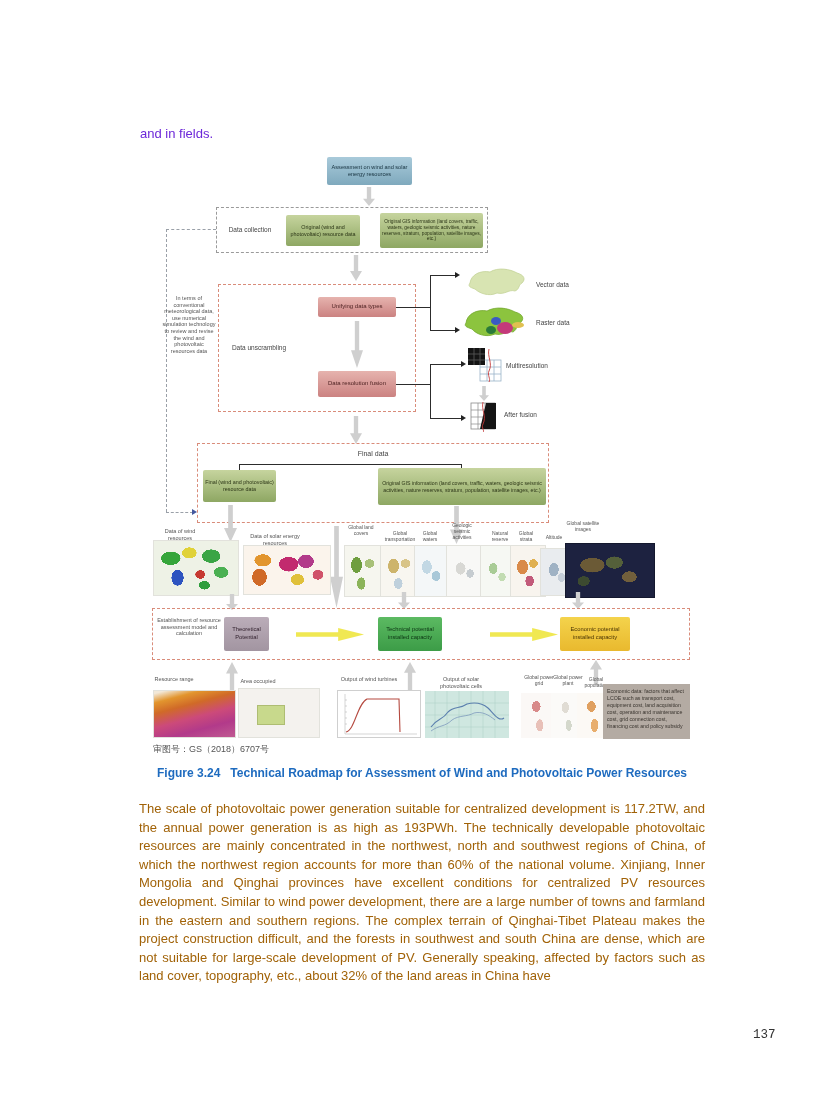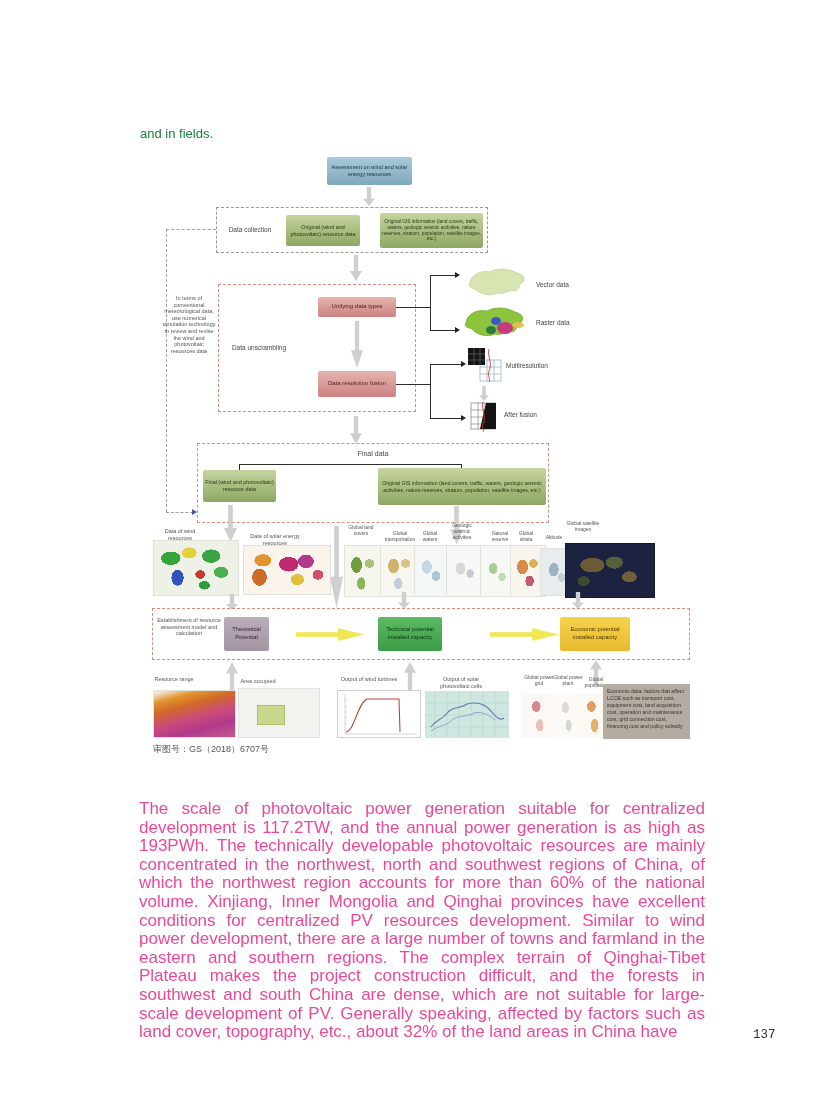--- a/index.html
+++ b/index.html
@@ -1,21 +1,21 @@
 <!DOCTYPE html>
 <html><head>
 <meta charset="utf-8">
 <style>
   html,body{margin:0;padding:0;background:#fff;}
   .page{position:relative;width:816px;height:1100px;background:#fff;overflow:hidden;
         font-family:"Liberation Sans",sans-serif;}
   .abs{position:absolute;}
-  .intro{font-size:13px;color:#15803d;}
+  .intro{font-size:13px;color:#6d28d9;}
   .caption{font-size:12px;font-weight:bold;color:#1e6bbf;text-align:center;}
-  .body-par{font-size:17px;line-height:18.6px;color:#ec4899;text-align:justify;}
+  .body-par{font-size:13px;line-height:18.6px;color:#a16207;text-align:justify;}
   .pagenum{font-size:12.5px;color:#333;}
   .approval{font-size:9px;color:#555;}
 
   
   .lbl{font-size:6px;color:#444;text-align:center;line-height:1.25;}
   .lbl-tiny{font-size:5px;color:#555;text-align:center;line-height:1.2;}
   .node{display:flex;align-items:center;justify-content:center;text-align:center;
         border-radius:2px;box-sizing:border-box;padding:1px 2px;}
   .bluebox{background:linear-gradient(180deg,#a9cada,#7fa9bd);color:#17323f;font-size:5.6px;line-height:1.3;}
   .gbox{background:linear-gradient(180deg,#c6d49e,#8ea763);color:#2c3617;font-size:5.4px;line-height:1.25;}
@@ -238,18 +238,21 @@
   <div class="abs lbl-tiny" style="left:524px;top:674px;width:30px;">Global power grid</div>
   <div class="abs map map-grid-am" style="left:521px;top:693px;width:34px;height:45px;"></div>
   <div class="abs lbl-tiny" style="left:553px;top:674px;width:30px;">Global power plant</div>
   <div class="abs map map-plant-am" style="left:551px;top:693px;width:32px;height:45px;"></div>
   <div class="abs lbl-tiny" style="left:580px;top:676px;width:32px;">Global population</div>
   <div class="abs map map-pop-am" style="left:577px;top:693px;width:32px;height:45px;"></div>
   <div class="abs econnote" style="left:603px;top:684px;width:87px;height:55px;">Economic data: factors that affect LCOE such as transport cost, equipment cost, land acquisition cost, operation and maintenance cost, grid connection cost, financing cost and policy subsidy</div>
 
   <div class="abs approval" style="left:153px;top:743px;">审图号：GS（2018）6707号</div>
 
+  <div class="abs caption" style="left:139px;top:766px;width:566px;">
+    <span>Figure 3.24</span>&nbsp;&nbsp;&nbsp;<span>Technical Roadmap for Assessment of Wind and Photovoltaic Power Resources</span>
+  </div>
 
   <div class="abs body-par" style="left:139px;top:800px;width:566px;">The scale of photovoltaic power generation suitable for centralized development is 117.2TW, and the annual power generation is as high as 193PWh. The technically developable photovoltaic resources are mainly concentrated in the northwest, north and southwest regions of China, of which the northwest region accounts for more than 60% of the national volume. Xinjiang, Inner Mongolia and Qinghai provinces have excellent conditions for centralized PV resources development. Similar to wind power development, there are a large number of towns and farmland in the eastern and southern regions. The complex terrain of Qinghai-Tibet Plateau makes the project construction difficult, and the forests in southwest and south China are dense, which are not suitable for large-scale development of PV. Generally speaking, affected by factors such as land cover, topography, etc., about 32% of the land areas in China have</div>
 
   <div class="abs pagenum" style="left:753px;top:1028px;font-family:Liberation Mono, monospace;">137</div>
 
 </div>
 
 </body></html>

